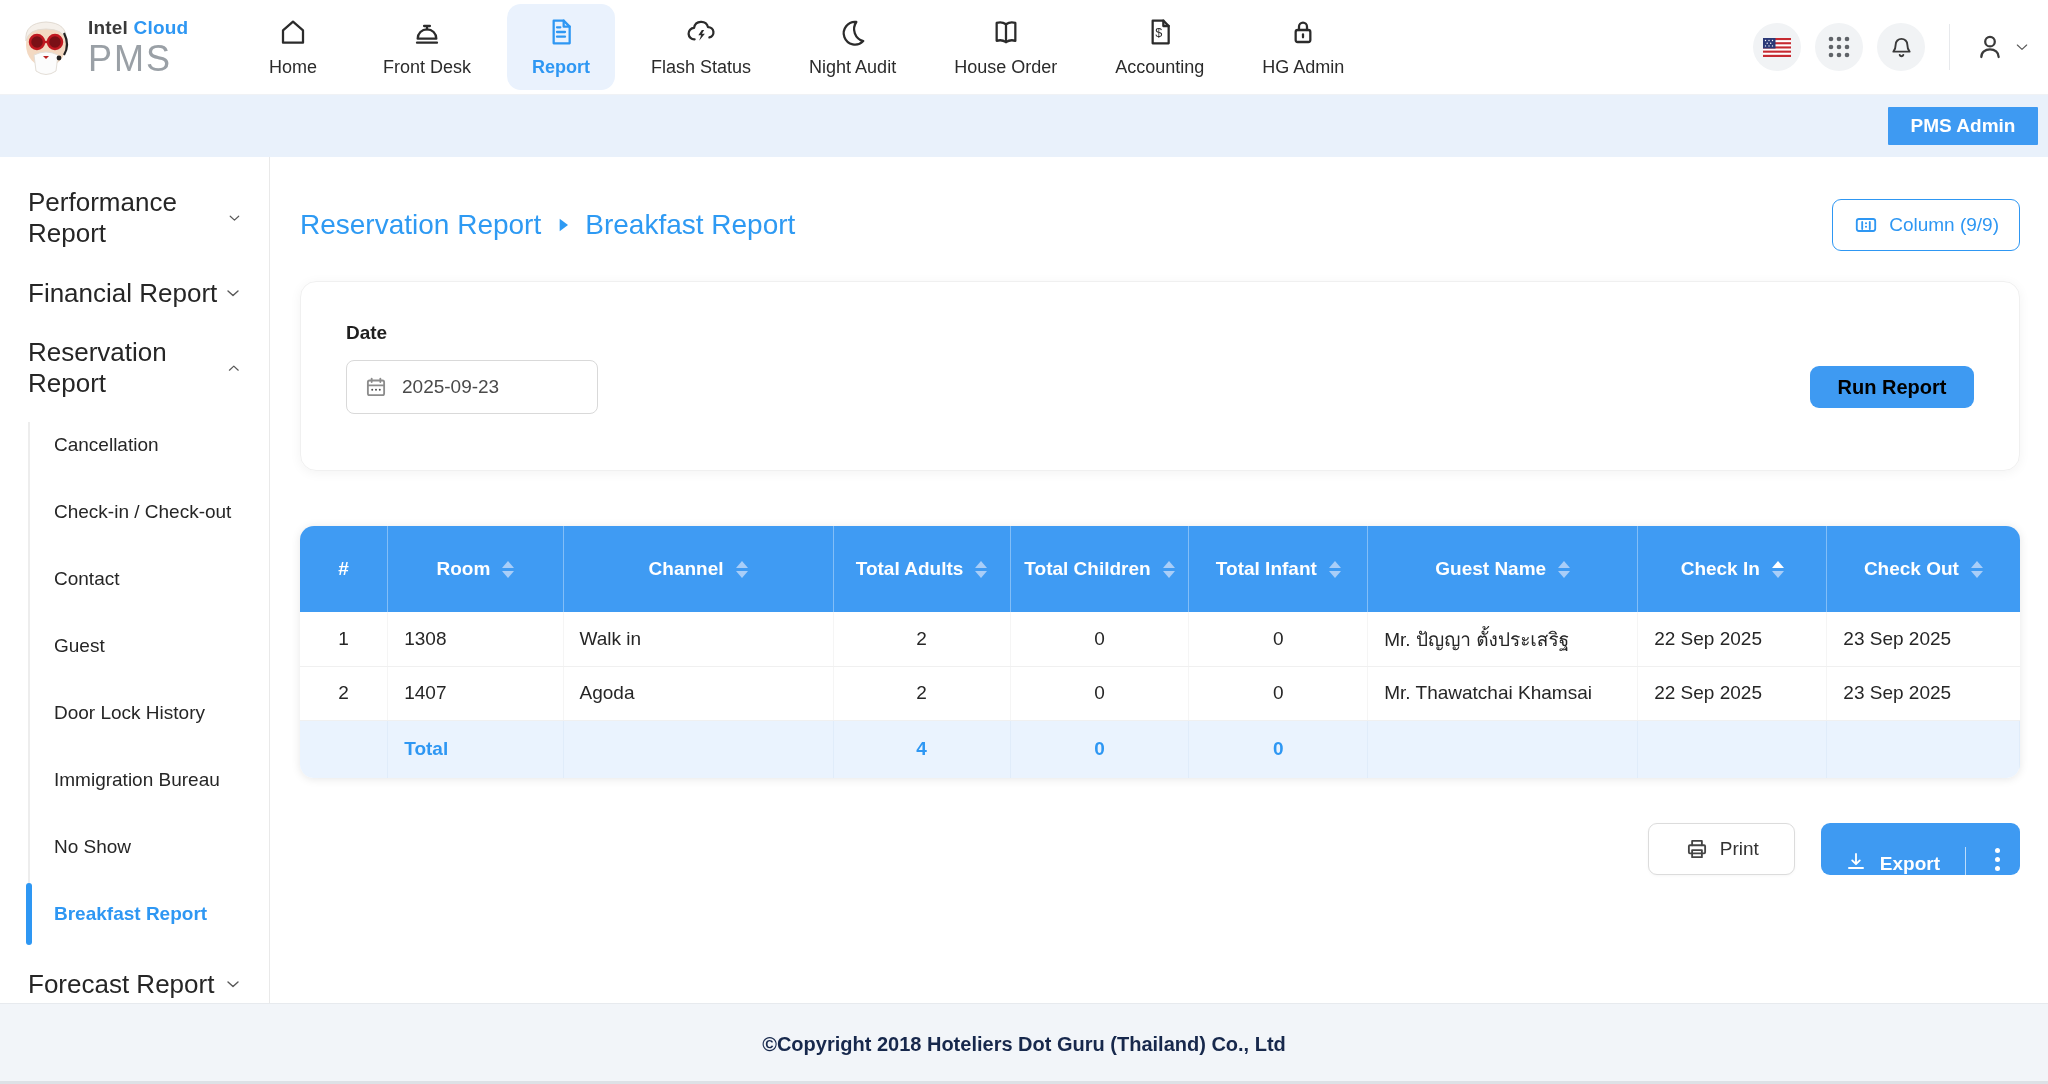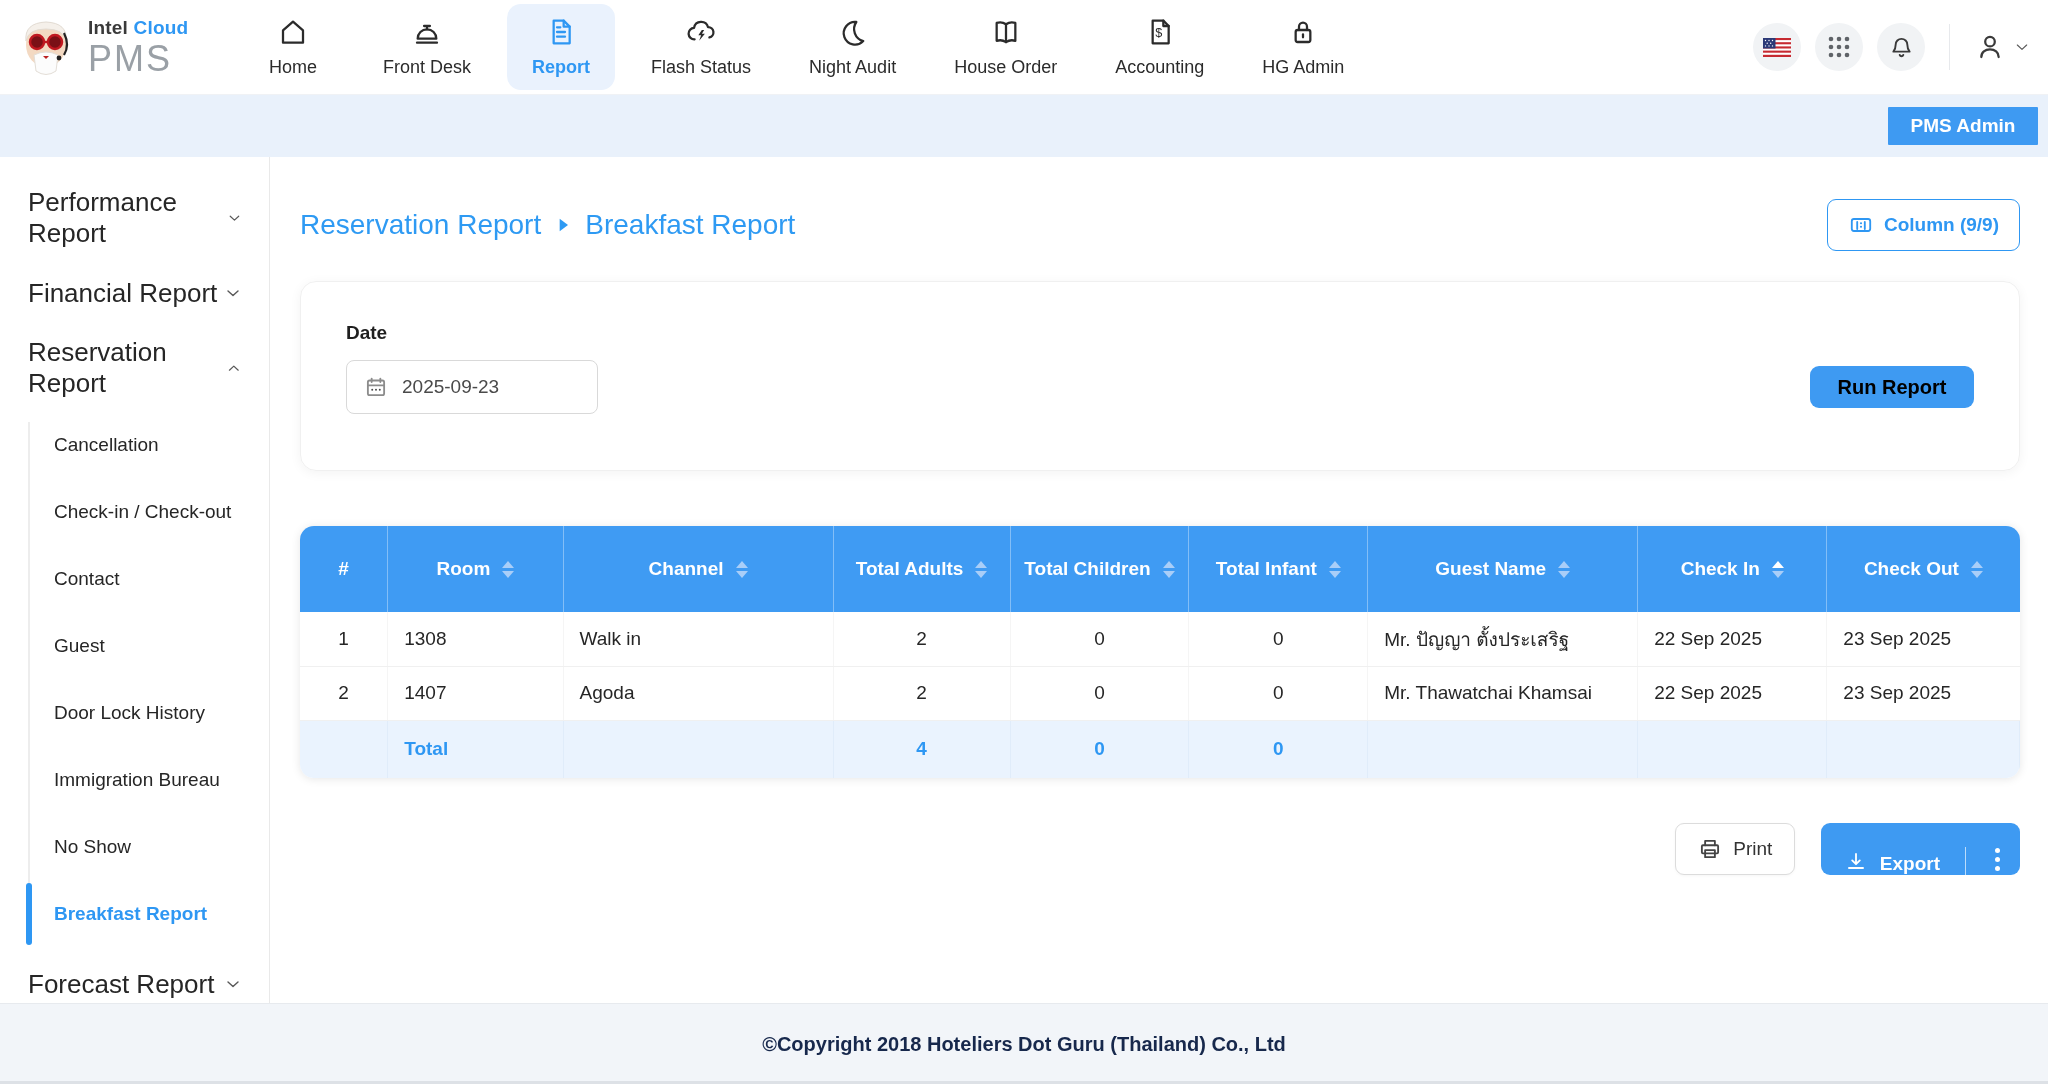--- a/index.html
+++ b/index.html
@@ -42,21 +42,21 @@
   .submenu { margin:6px 0 26px 28px; border-left:2px solid #ededed; }
   .sub-item { position:relative; display:flex; align-items:center; height:46px; padding-left:24px; margin-bottom:21px; font-size:19px; color:#262626; cursor:pointer; }
   .sub-item.active { color:#2e97f3; font-weight:700; }
   .sub-item.active::before { content:""; position:absolute; left:-4px; top:-8px; height:62px; width:6px; background:#2e97f3; border-radius:3px; }
 
   .content { flex:1; padding:42px 28px 0 30px; background:#fff; min-width:0; }
   .page-head { display:flex; align-items:center; justify-content:space-between; margin-bottom:30px; }
   .breadcrumb { display:flex; align-items:center; gap:12px; font-size:28px; color:#2e9af3; font-weight:500; }
   .breadcrumb .crumb { cursor:pointer; }
   .column-btn { display:flex; align-items:center; gap:10px; height:52px; padding:0 20px; background:#fff;
-    border:1.5px solid #2e97f3; border-radius:9px; color:#2e97f3; font-size:19px; font-family:inherit; cursor:pointer;font-weight:bold; }
+    border:1.5px solid #2e97f3; border-radius:9px; color:#2e97f3; font-size:19px; font-family:inherit; cursor:pointer; }
   .column-btn svg { width:26px; height:26px; stroke:#2e97f3; }
 
   
   .filter-card { border:1px solid #f0f0f0; border-radius:16px; box-shadow:0 2px 12px rgba(0,0,0,.05); padding:40px 45px 56px 45px; }
   .date-label { font-size:19px; font-weight:700; color:#1f1f1f; margin-bottom:16px; }
   .filter-row { display:flex; align-items:center; justify-content:space-between; }
   .date-input { width:252px; height:54px; border:1px solid #d9d9d9; border-radius:8px; display:flex; align-items:center; gap:13px; padding:0 16px; font-size:19px; color:#4a4a4a; cursor:pointer; background:#fff; }
   .date-input svg { width:26px; height:26px; stroke:#8c8c8c; }
   .run-btn { width:164px; height:42px; background:#3e9af2; color:#000000; border:none; border-radius:9px; font-size:20px; font-weight:700; font-family:inherit; cursor:pointer; }
 
@@ -73,21 +73,21 @@
   th.sorted-asc .caret.up { border-bottom-color:#ffffff; }
   tbody td { background:#fff; height:54px; font-size:19px; color:#262626; border-bottom:1px solid #f0f0f0; border-right:1px solid #f5f5f5; padding:0 16px; }
   tbody td:last-child { border-right:none; }
   td.center, th.center { text-align:center; }
   td.left { text-align:left; }
   tr.total-row td { background:#eaf3fe; border-bottom:none; border-right:1px solid #e0ecfa; height:58px; }
   tr.total-row td.blue { color:#2e97f3; font-weight:700; }
 
   
   .table-actions { display:flex; justify-content:flex-end; align-items:center; gap:26px; margin-top:45px; }
-  .print-btn { display:flex; align-items:center; justify-content:center; gap:10px; width:120px; height:52px; background:#fff; border:1px solid #dcdcdc; border-radius:9px; font-size:19px; color:#333; font-family:inherit; cursor:pointer; box-shadow:0 1px 3px rgba(0,0,0,.04); }
+  .print-btn { display:flex; align-items:center; justify-content:center; gap:10px; width:147px; height:52px; background:#fff; border:1px solid #dcdcdc; border-radius:9px; font-size:19px; color:#333; font-family:inherit; cursor:pointer; box-shadow:0 1px 3px rgba(0,0,0,.04); }
   .print-btn svg { width:26px; height:26px; stroke:#444; }
   .export-btn { display:flex; align-items:flex-end; height:52px; background:#3e9af2; border:none; border-radius:9px; color:#fff; font-size:19px; font-weight:700; font-family:inherit; cursor:pointer; padding:0 12px 0 22px; gap:11px; }
   .export-btn svg.dl { width:26px; height:26px; stroke:#fff; }
   .export-divider { width:1px; height:28px; background:rgba(255,255,255,.65); margin:0 10px 0 14px; }
   .kebab { display:flex; flex-direction:column; gap:4px; padding:4px 8px; }
   .kebab i { width:5px; height:5px; border-radius:50%; background:#fff; }
 
   
   .footer { height:81px; flex:0 0 81px; background:#f2f5f9; border-top:1px solid #e7eaee; display:flex; align-items:center; justify-content:center; position:relative; }
   .footer-text { font-size:20px; font-weight:700; color:#17284c; }

